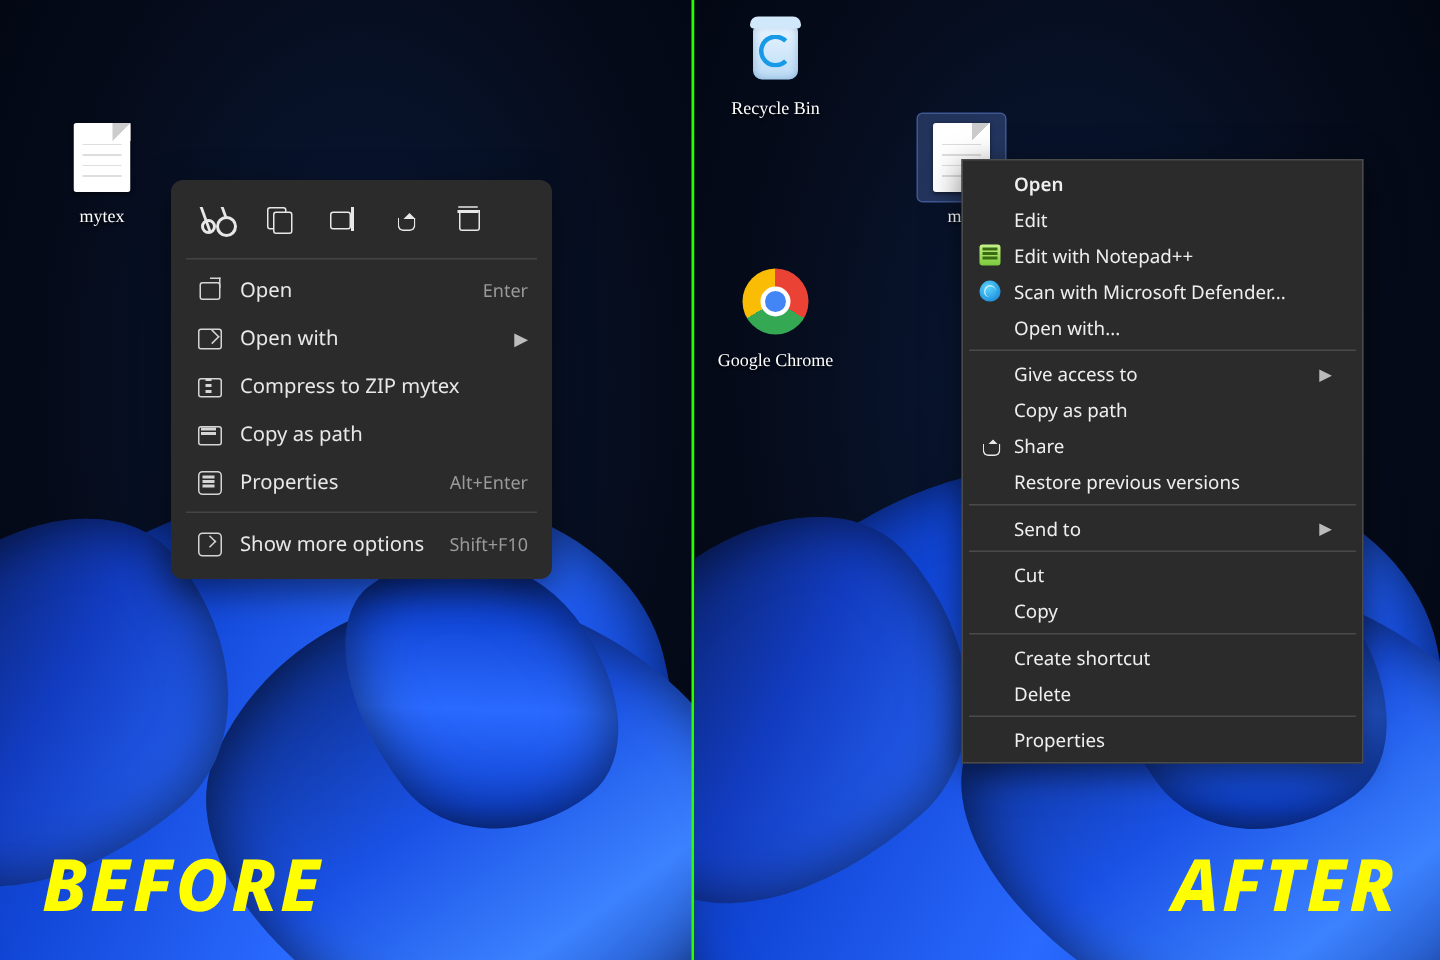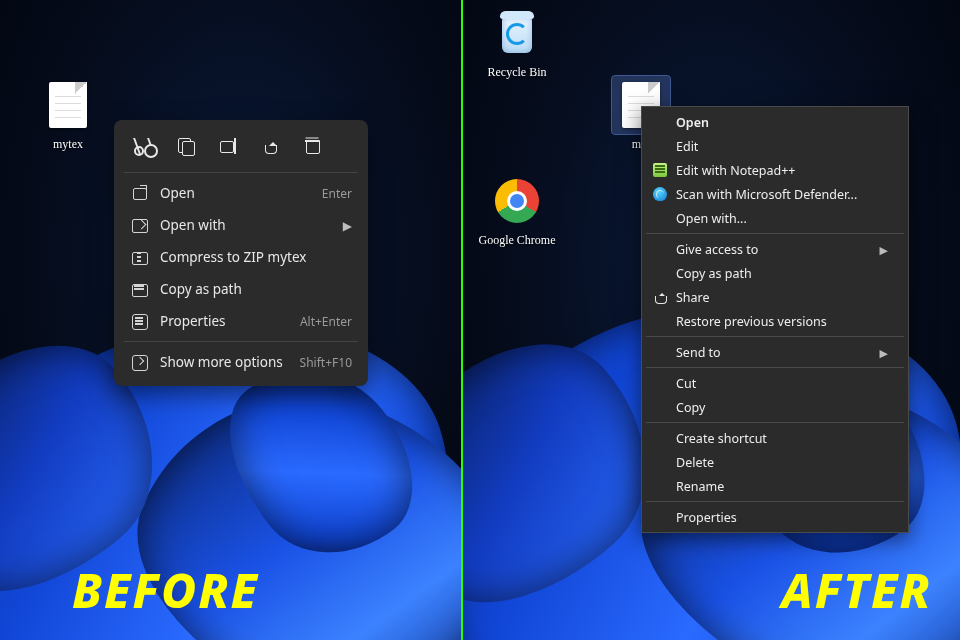--- a/index.html
+++ b/index.html
@@ -28,21 +28,21 @@
     position: absolute; border-radius: 50% 50% 40% 60% / 60% 40% 60% 40%;
     background: linear-gradient(130deg, #0a2a8a 0%, #1146d6 30%, #2a6aff 55%, #1146d6 80%, #061a60 100%);
     box-shadow: inset 0 0 40px rgba(0,0,0,0.6);
   }
   .big-label {
     position: absolute; bottom: 18px;
     font-weight: 800; font-style: italic;
     font-size: 48px; letter-spacing: 2px;
     color: #ffff00;
   }
-  .half.left  .big-label { left: 28px; margin-left: 44px; }
+  .half.left  .big-label { left: 28px; }
   .half.right .big-label { right: 28px; }
 
   
   .desk-icon {
     position: absolute; width: 80px; text-align: center;
     font-size: 12px; color: #fff;
     text-shadow: 0 1px 2px rgba(0,0,0,0.8);
   }
   .desk-icon.sel .iconbox { background: rgba(120,160,255,0.25); outline: 1px solid rgba(120,160,255,0.5); }
   .desk-icon .iconbox { width: 58px; height: 58px; margin: 0 auto 4px; border-radius: 3px; display: flex; align-items: center; justify-content: center; }
@@ -311,23 +311,20 @@
     <div class="row">
         <span class="txt">Copy</span>
       </div>
     <div class="sep"></div>
     <div class="row">
         <span class="txt">Create shortcut</span>
       </div>
     <div class="row">
         <span class="txt">Delete</span>
       </div>
-    <div class="row">
-        <span class="txt">Rename</span>
-      </div>
     <div class="sep"></div>
     <div class="row">
         <span class="txt">Properties</span>
       </div>
   </div>
 
   <div class="big-label">AFTER</div>
 </div>
 
 </body></html>

